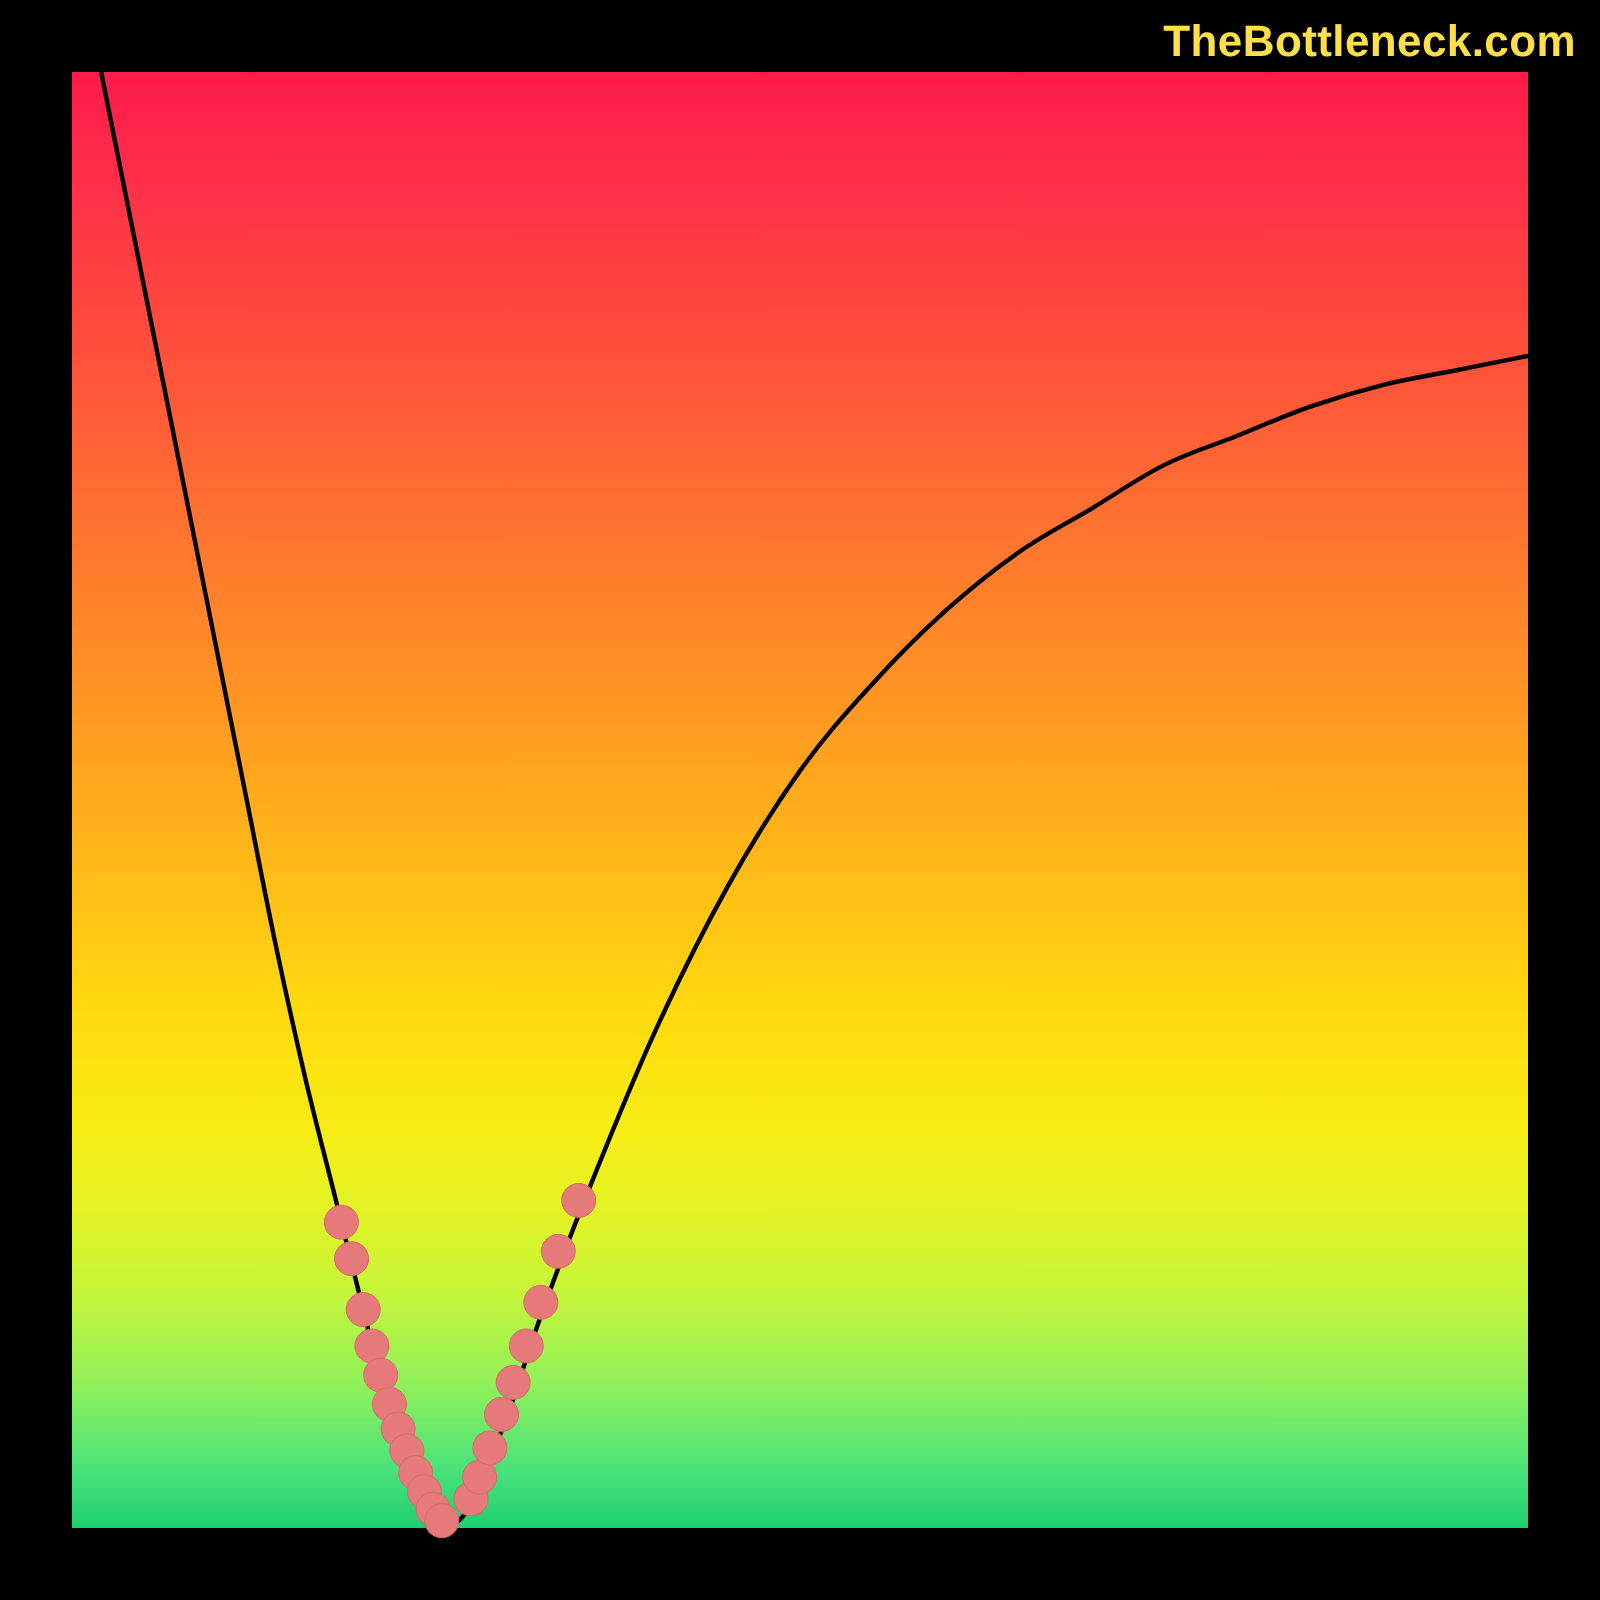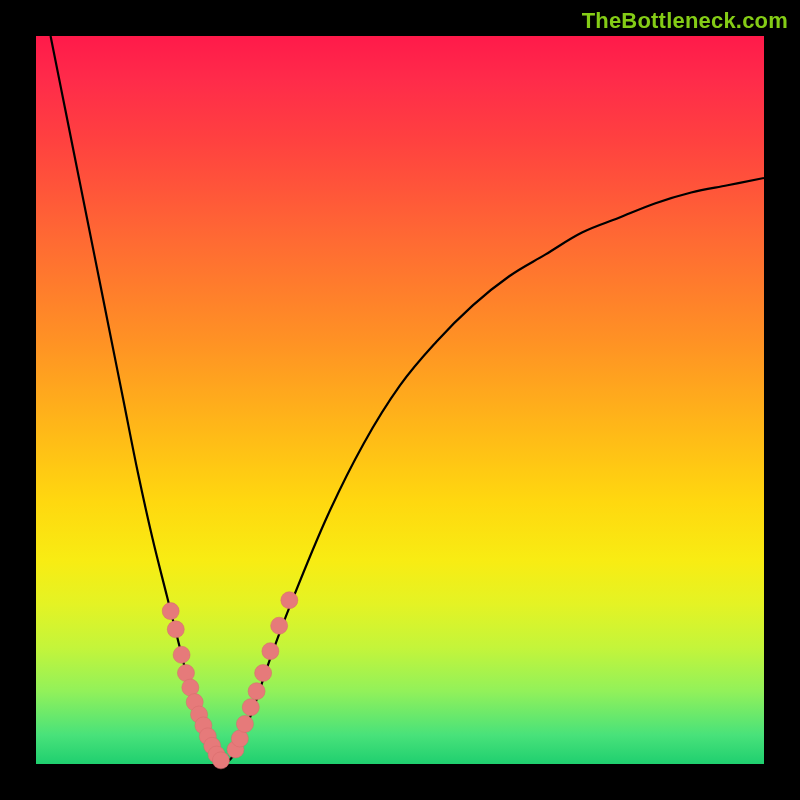--- a/index.html
+++ b/index.html
@@ -38,21 +38,21 @@
       #c4f53a 84%,
       #92f15a 90%,
       #49e27a 96%,
       #1fcf6f 100%
     );
   }
   .watermark {
     position: absolute;
     top: 8px;
     right: 12px;
-    color: #84cc16;
+    color: #fde047;
     font-size: 22px;
     font-weight: 600;
     letter-spacing: 0.2px;
     user-select: none;
   }
   svg.curves {
     position: absolute;
     left: 0;
     top: 0;
     width: 728px;

